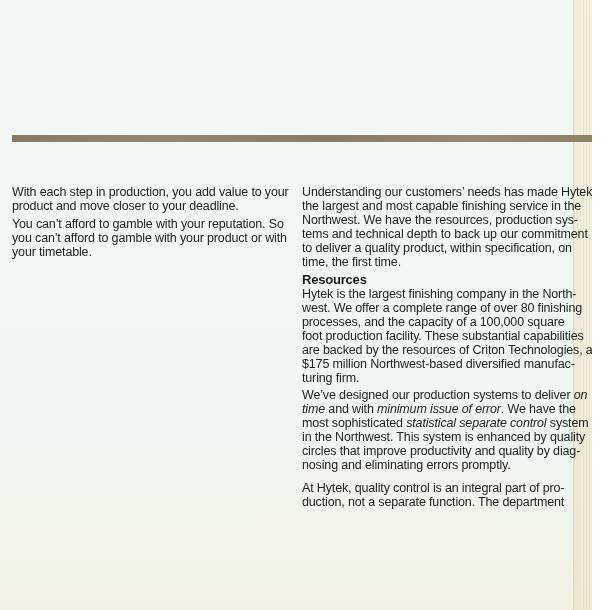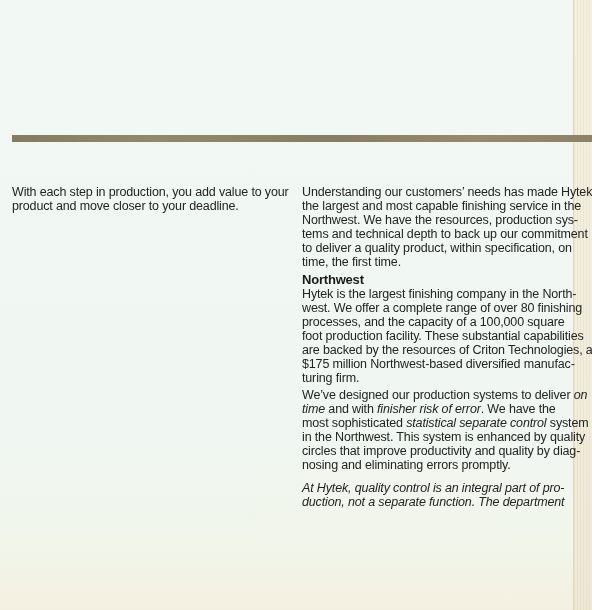--- a/index.html
+++ b/index.html
@@ -47,56 +47,59 @@
     white-space: pre;
   }
   .column h3 {
     margin: 3px 0 0 0;
     font-size: 13px;
     line-height: 14px;
     font-weight: bold;
     color: #1a1a1a;
     letter-spacing: -0.2px;
   }
-  .closing { margin-top: 9px !important; font-style: italic; }
+  .closing { margin-top: 9px !important; }
   i { font-style: italic; }
 </style>
 </head>
 <body>
 
 <div class="page">
 
   <div class="page-edge"></div>
 
   <div class="accent-rule"></div>
 
   <div class="column column-left">
     <p>With each step in production, you add value to your
 product and move closer to your deadline.</p>
+    <p>You can’t afford to gamble with your reputation. So
+you can’t afford to gamble with your product or with
+your timetable.</p>
   </div>
 
   <div class="column column-right">
     <p>Understanding our customers’ needs has made Hytek
 the largest and most capable finishing service in the
 Northwest. We have the resources, production sys-
 tems and technical depth to back up our commitment
 to deliver a quality product, within specification, on
 time, the first time.</p>
 
-    <h3>Northwest</h3>
+    <h3>Resources</h3>
     <p>Hytek is the largest finishing company in the North-
 west. We offer a complete range of over 80 finishing
 processes, and the capacity of a 100,000 square
 foot production facility. These substantial capabilities
 are backed by the resources of Criton Technologies, a
 $175 million Northwest-based diversified manufac-
 turing firm.</p>
 
     <p>We’ve designed our production systems to deliver <i>on
-time</i> and with <i>finisher risk of error</i>. We have the
+time</i> and with <i>minimum issue of error</i>. We have the
 most sophisticated <i>statistical separate control</i> system
 in the Northwest. This system is enhanced by quality
 circles that improve productivity and quality by diag-
 nosing and eliminating errors promptly.</p>
 
     <p class="closing">At Hytek, quality control is an integral part of pro-
 duction, not a separate function. The department</p>
   </div>
 
 </div>

